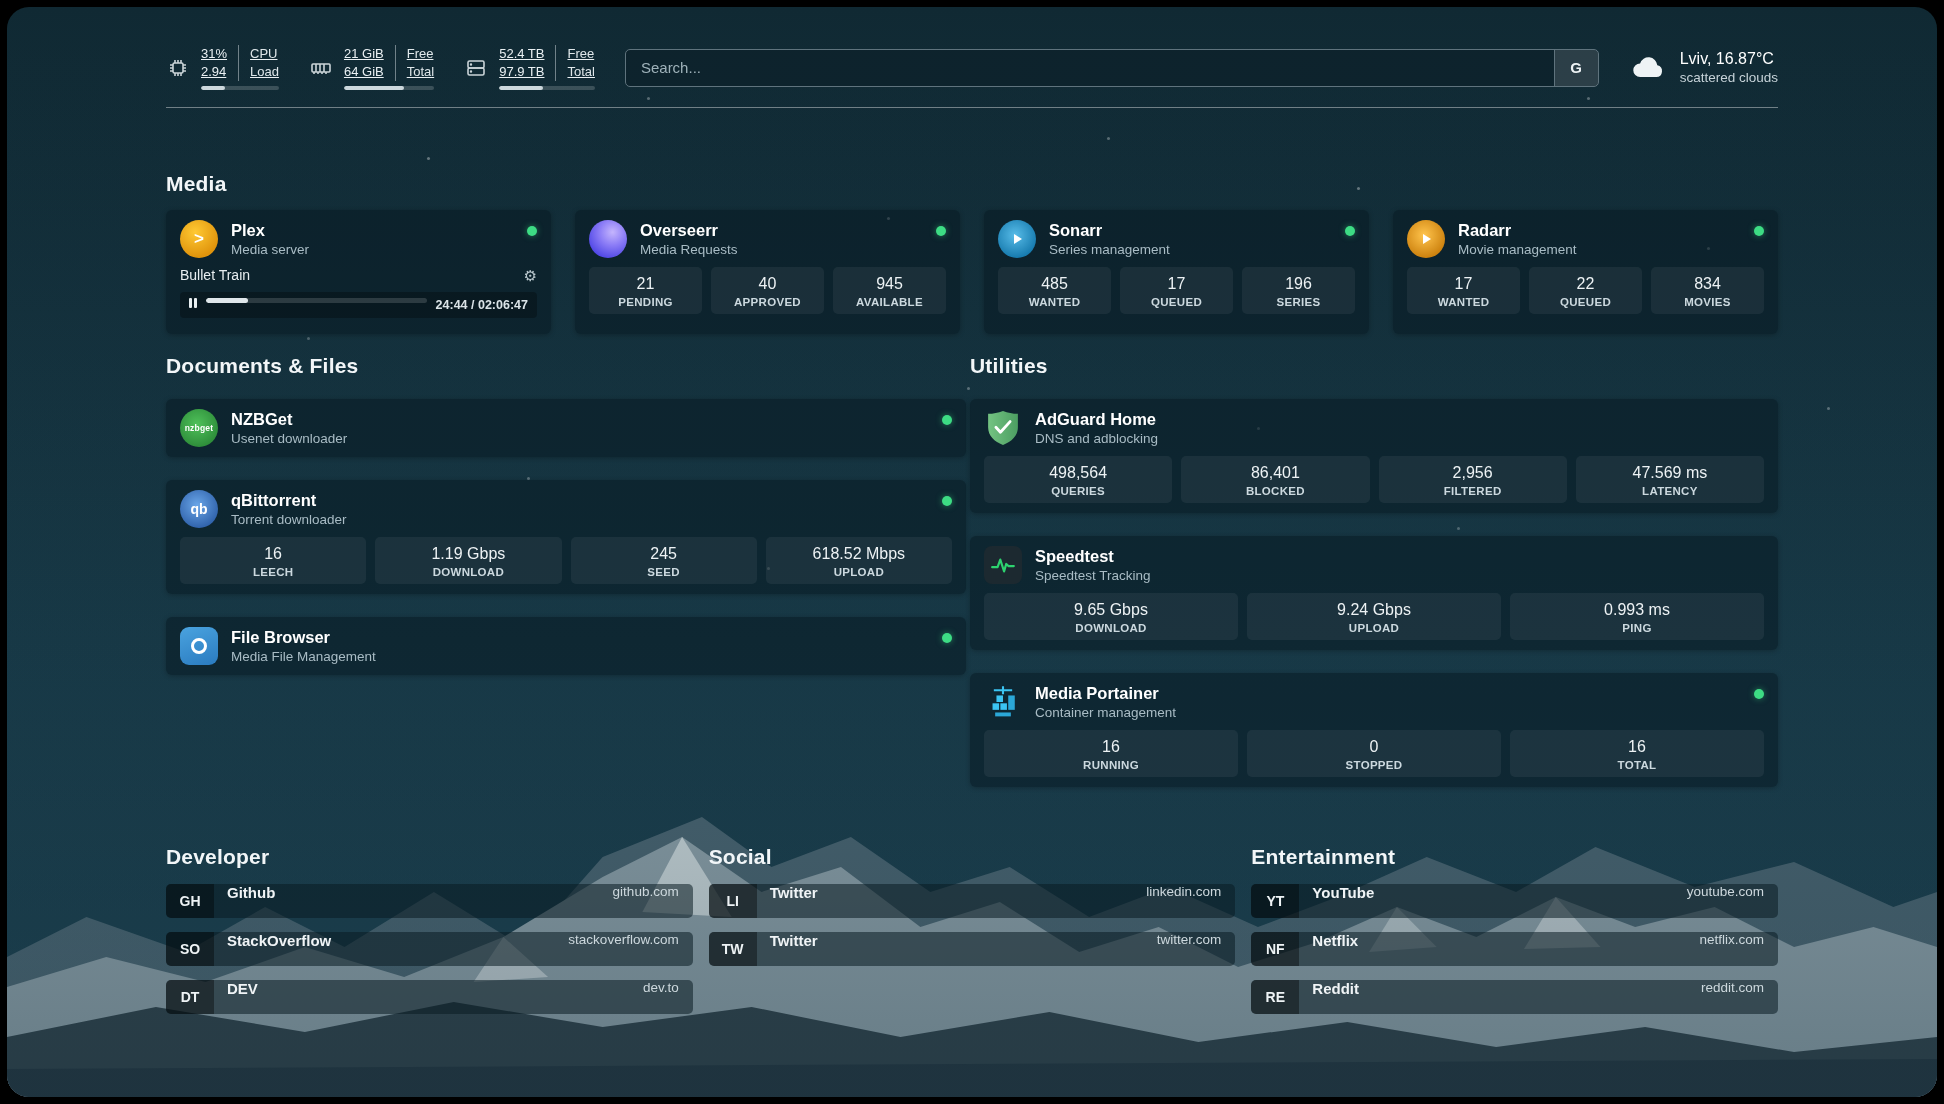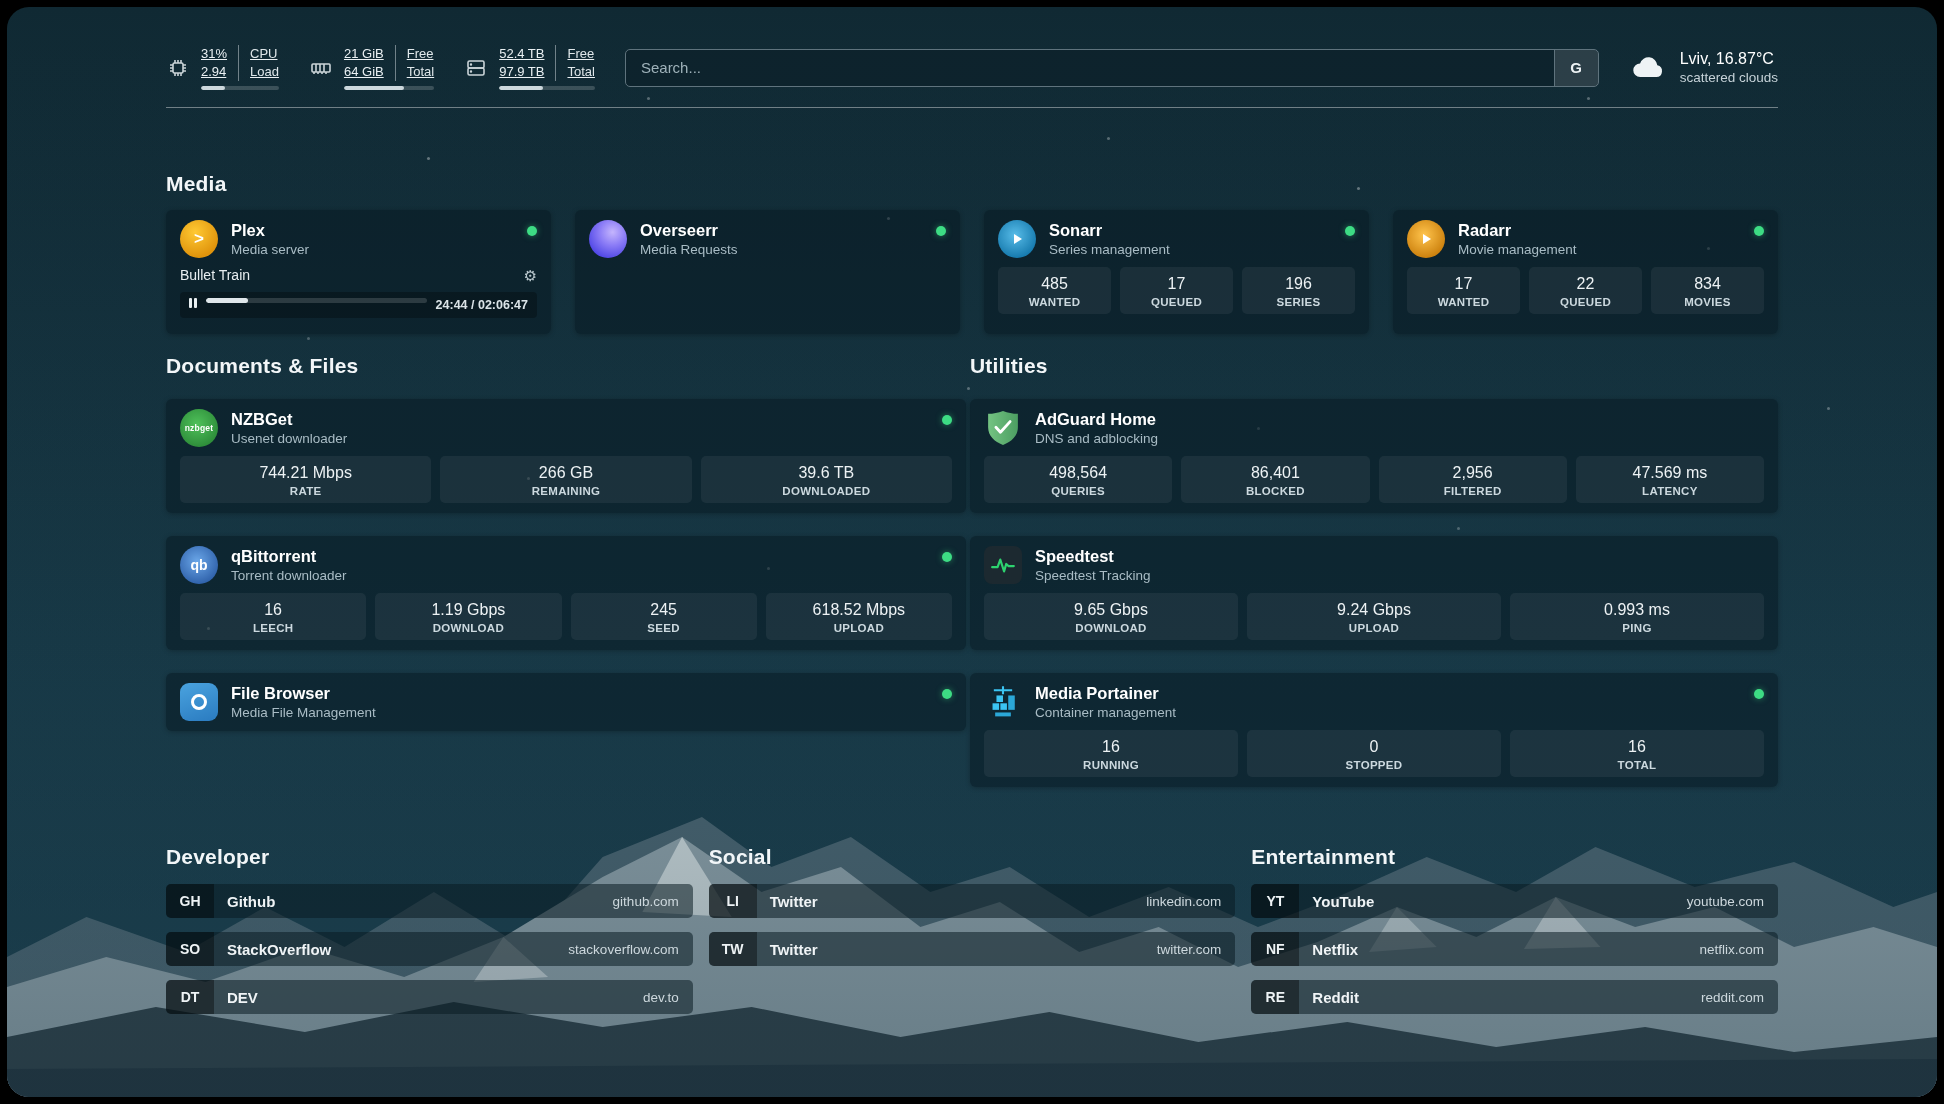--- a/index.html
+++ b/index.html
@@ -89,21 +89,21 @@
   .icon-nzbget{ background:radial-gradient(circle at 45% 40%, #4fc15a, #2c8a38 78%); font-size:8.5px; letter-spacing:.2px; }
   .icon-qbittorrent{ background:radial-gradient(circle at 45% 40%, #6aa6e8, #2d5fa8 78%); font-size:14px; }
   .icon-filebrowser{ border-radius:9px; background:linear-gradient(160deg,#4aa3df,#2a7bc0); }
   .icon-filebrowser .ring{ width:16px; height:16px; border:3px solid #fff; border-radius:50%; }
   .icon-adguard, .icon-speedtest, .icon-portainer{ background:transparent; border-radius:8px; }
   .icon-speedtest{ background:#1c2930; }
 
   
   .bookmarks{ display:grid; grid-template-columns:repeat(3,1fr); gap:16px; margin-top:58px; }
   .bm-col .sec-title{ margin-bottom:15px; }
-  .bm-row{ display:flex; align-items:center; height:34px; background:rgba(10,27,35,.55); border-radius:5px; overflow:hidden; margin-bottom:14px; cursor:pointer; }
+  .bm-row{ display:flex; height:34px; background:rgba(10,27,35,.55); border-radius:5px; overflow:hidden; margin-bottom:14px; cursor:pointer; }
   .bm-row:last-child{ margin-bottom:0; }
   .bm-abbr{ width:48px; align-self:stretch; display:flex; align-items:center; justify-content:center; background:rgba(0,0,0,.38); font-size:14px; font-weight:700; color:#eef3f5; flex:0 0 auto; }
   .bm-name{ font-size:15px; font-weight:600; color:#f0f4f6; padding-left:13px; }
   .bm-url{ margin-left:auto; font-size:13.5px; color:#cdd8dd; padding-right:14px; }
 </style>
 </head>
 <body>
 
 <div class="screen">
 
@@ -238,20 +238,34 @@
 
         <div class="card card-media">
           <div class="card-head">
             <span class="svc-icon icon-overseerr"></span>
             <div class="svc-text">
               <div class="svc-name">Overseerr</div>
               <div class="svc-desc">Media Requests</div>
             </div>
             <span class="dot"></span>
           </div>
+          <div class="stats">
+            <div class="stat">
+              <div class="stat-value">21</div>
+              <div class="stat-label">PENDING</div>
+            </div>
+            <div class="stat">
+              <div class="stat-value">40</div>
+              <div class="stat-label">APPROVED</div>
+            </div>
+            <div class="stat">
+              <div class="stat-value">945</div>
+              <div class="stat-label">AVAILABLE</div>
+            </div>
+          </div>
         </div>
 
         <div class="card card-media">
           <div class="card-head">
             <span class="svc-icon icon-sonarr">
               <svg width="14" height="14" viewBox="0 0 14 14">
                   <polygon points="4,2 12,7 4,12" fill="#fff"></polygon>
                 </svg>
             </span>
             <div class="svc-text">
@@ -313,34 +327,20 @@
         <div class="sec-title">Documents &amp; Files</div>
 
         <div class="card">
           <div class="card-head">
             <span class="svc-icon icon-nzbget">nzbget</span>
             <div class="svc-text">
               <div class="svc-name">NZBGet</div>
               <div class="svc-desc">Usenet downloader</div>
             </div>
             <span class="dot"></span>
-          </div>
-          <div class="stats">
-            <div class="stat">
-              <div class="stat-value">744.21 Mbps</div>
-              <div class="stat-label">RATE</div>
-            </div>
-            <div class="stat">
-              <div class="stat-value">266 GB</div>
-              <div class="stat-label">REMAINING</div>
-            </div>
-            <div class="stat">
-              <div class="stat-value">39.6 TB</div>
-              <div class="stat-label">DOWNLOADED</div>
-            </div>
           </div>
         </div>
 
         <div class="card">
           <div class="card-head">
             <span class="svc-icon icon-qbittorrent">qb</span>
             <div class="svc-text">
               <div class="svc-name">qBittorrent</div>
               <div class="svc-desc">Torrent downloader</div>
             </div>

